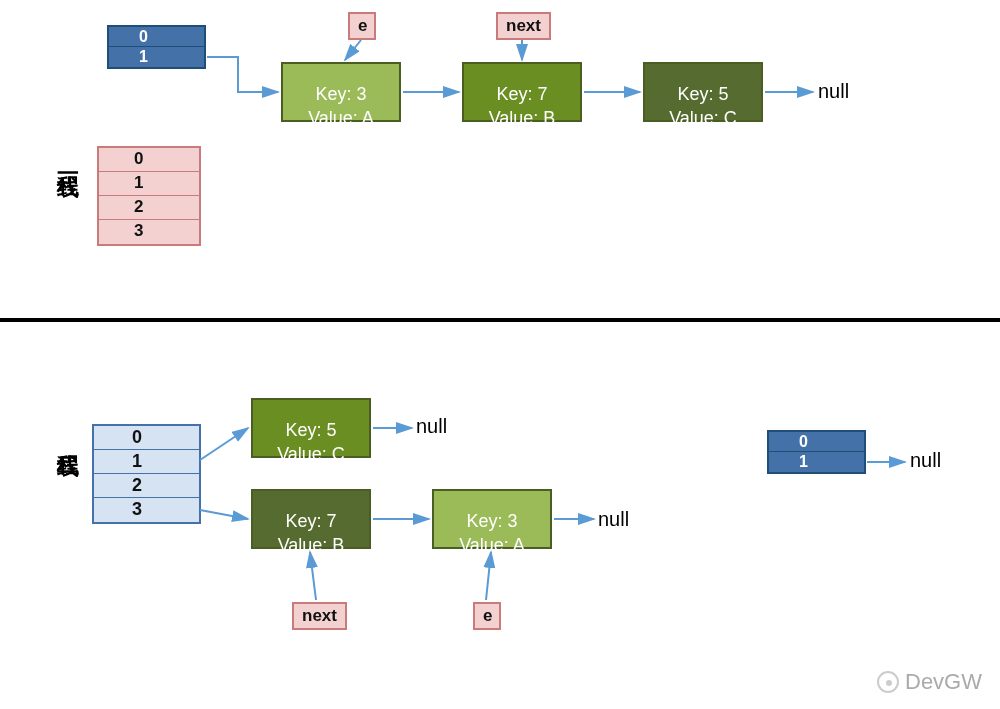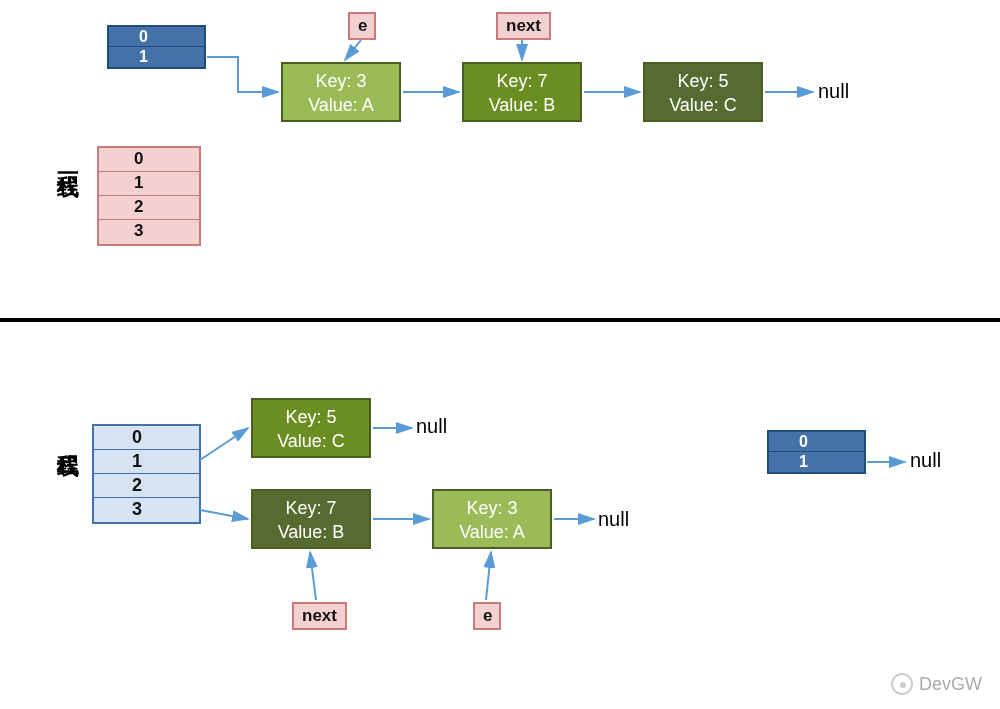--- a/index.html
+++ b/index.html
@@ -68,21 +68,21 @@
   }
   .lblue-cell:last-child { border-bottom: none; }
 
   
   .node {
     width: 120px;
     height: 60px;
     border: 2px solid #4a5d23;
     color: #fff;
     text-align: center;
-    padding-top: 5px;
+    padding-top: 18px;
     font-size: 18px;
     line-height: 24px;
   }
   .node-light { background: #9bbb59; }
   .node-mid { background: #6b8e23; }
   .node-dark { background: #556b2f; }
 
   
   .label-box {
     background: #f4d1d1;
@@ -120,21 +120,21 @@
 
   
   svg.arrow { position: absolute; overflow: visible; pointer-events: none; }
 
   
   .watermark {
     position: absolute;
     right: 18px;
     bottom: 14px;
     color: #aaa;
-    font-size: 18px;
+    font-size: 22px;
     display: flex;
     align-items: center;
     gap: 6px;
   }
   .wm-circle {
     width: 22px; height: 22px; border-radius: 50%;
     border: 2px solid #ccc; position: relative;
   }
   .wm-circle::after {
     content: ""; position: absolute; width: 6px; height: 6px;

